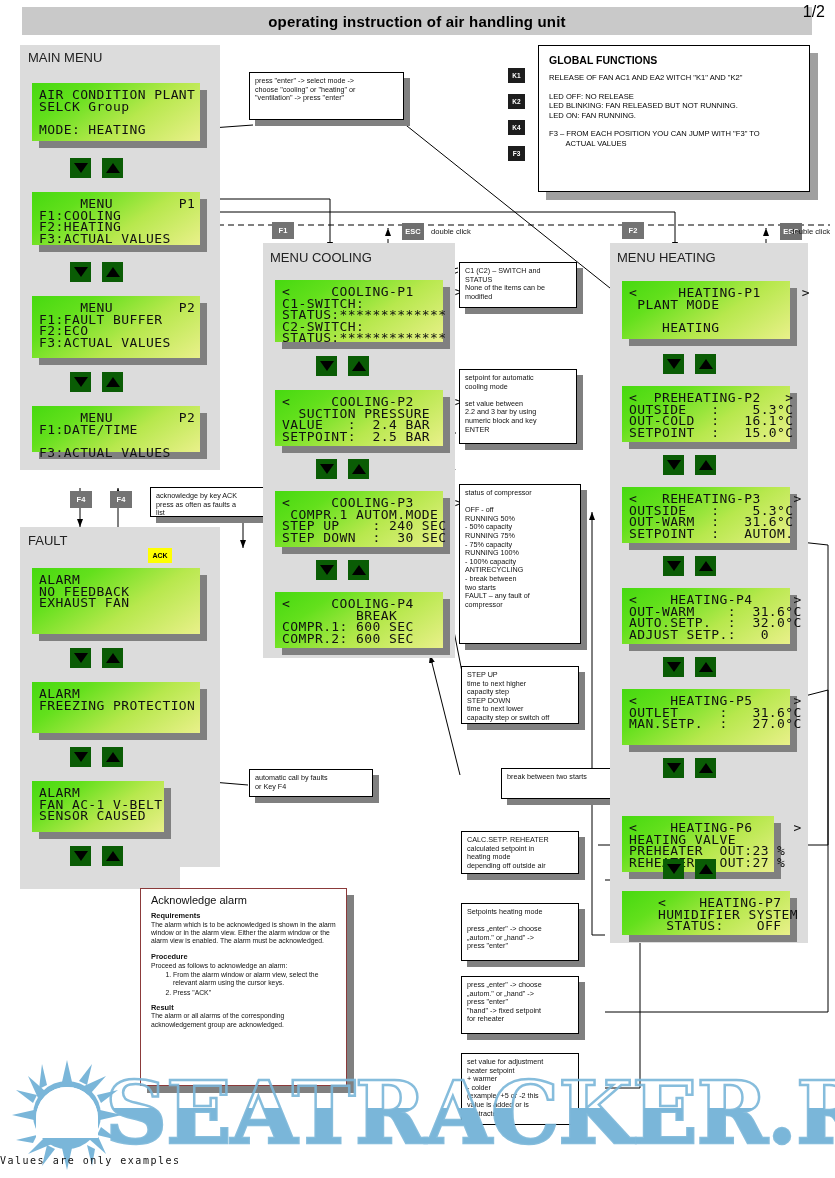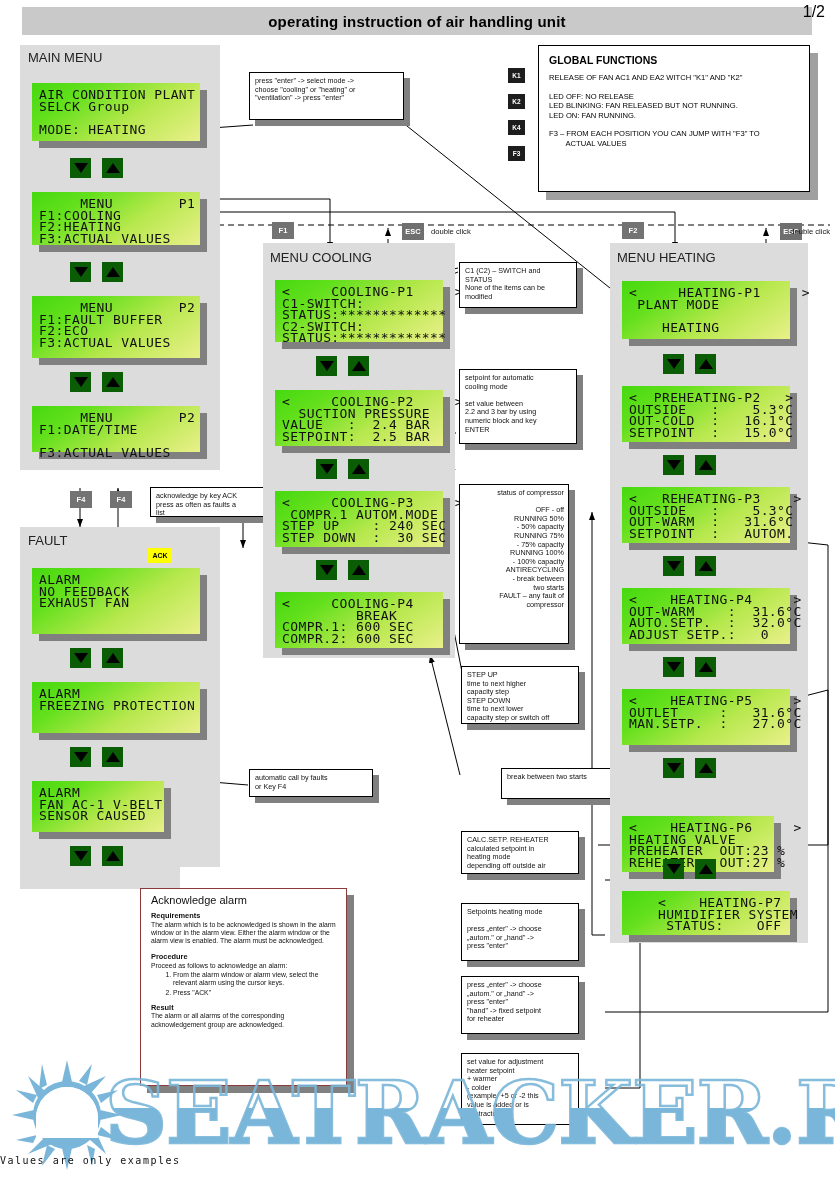--- a/index.html
+++ b/index.html
@@ -383,21 +383,21 @@
 STATUS
 None of the items can be
 modified</div>
   <div class="note" style="left:459px; top:369px; width:118px; height:75px;">setpoint for automatic
 cooling mode
 
 set value between
 2.2 and 3 bar by using
 numeric block and key
 ENTER</div>
-  <div class="note" style="left:459px; top:484px; width:110px; height:160px;text-align:right;">status of compressor
+  <div class="note" style="left:459px; top:484px; width:122px; height:160px;">status of compressor
 
 OFF -  off
 RUNNING 50%
        - 50% capacity
 RUNNING 75%
        - 75% capacity
 RUNNING 100%
        - 100% capacity
 ANTIRECYCLING
        - break between

